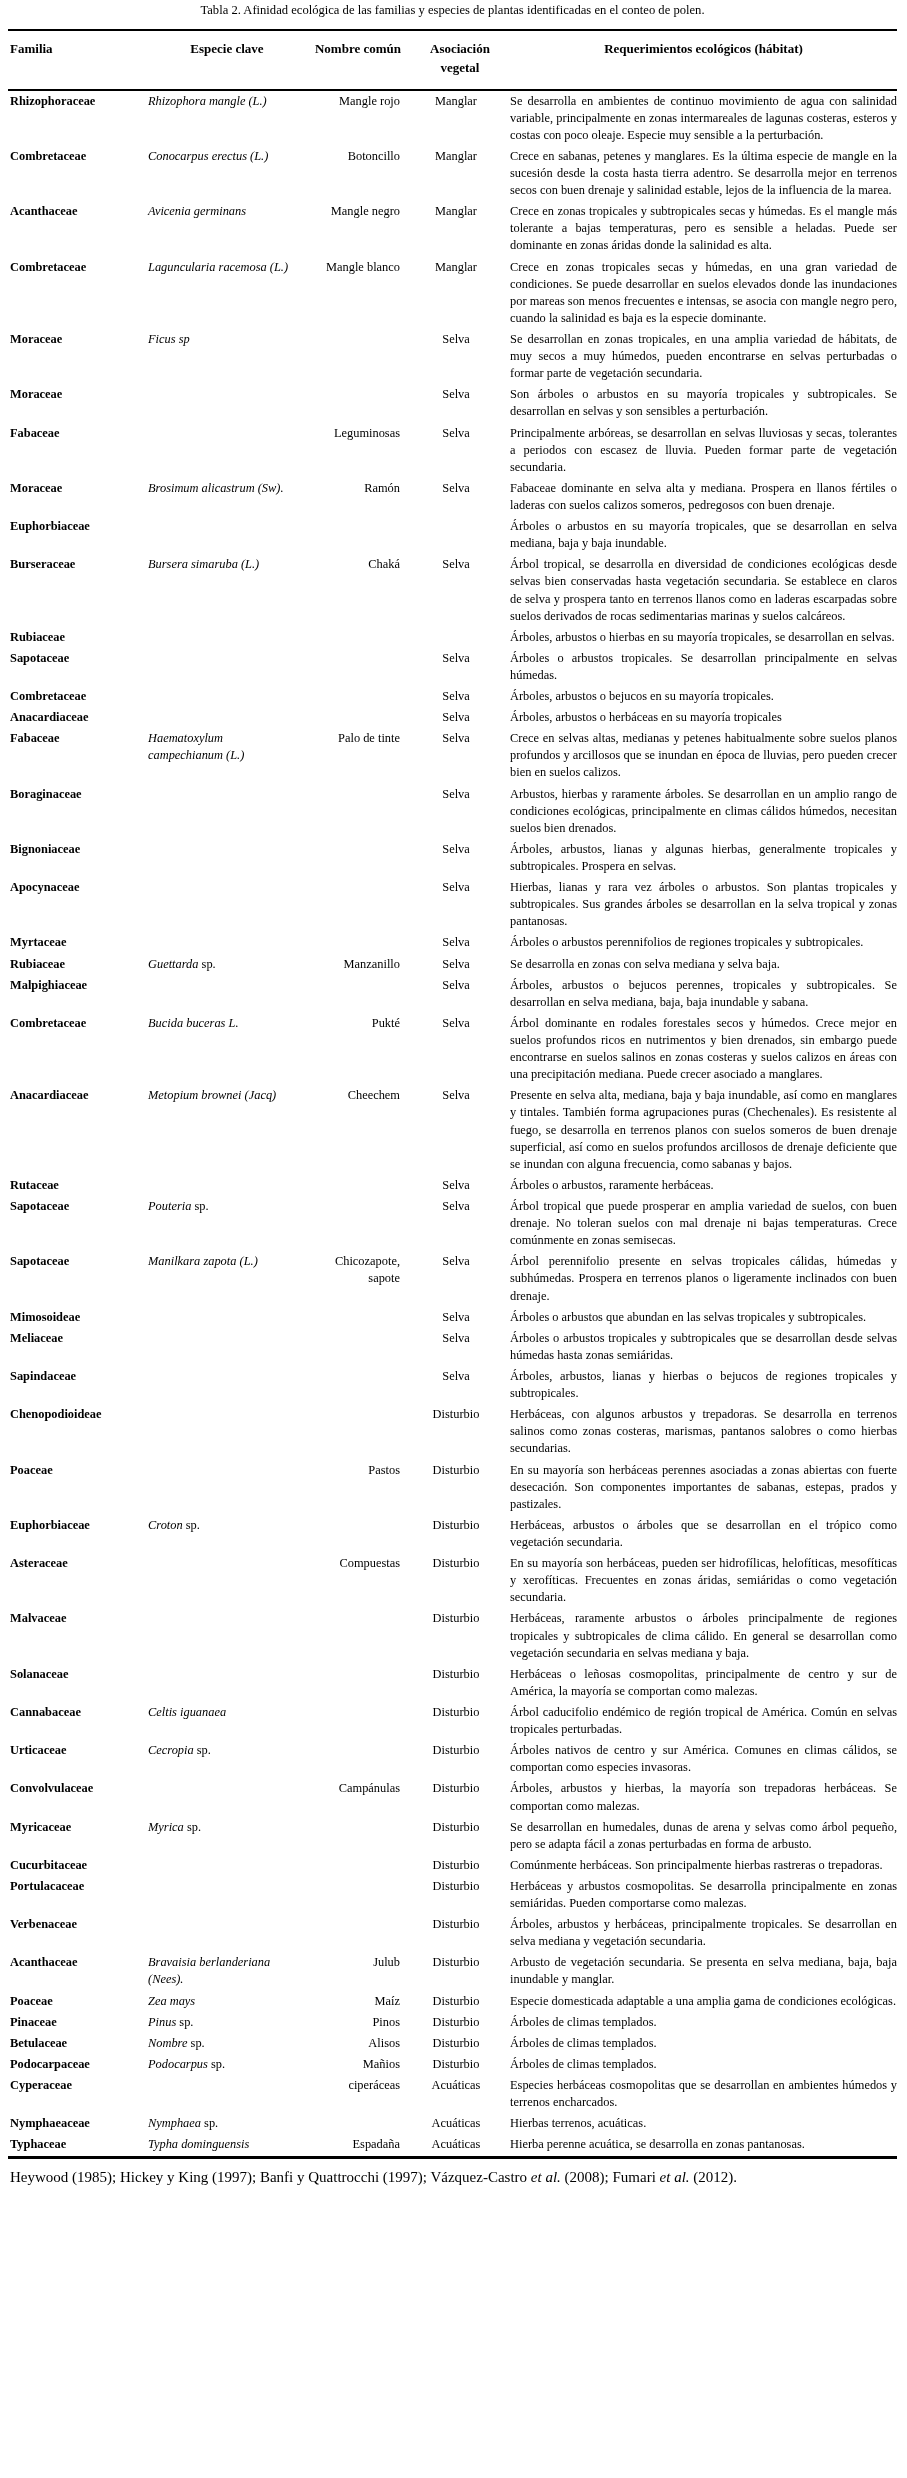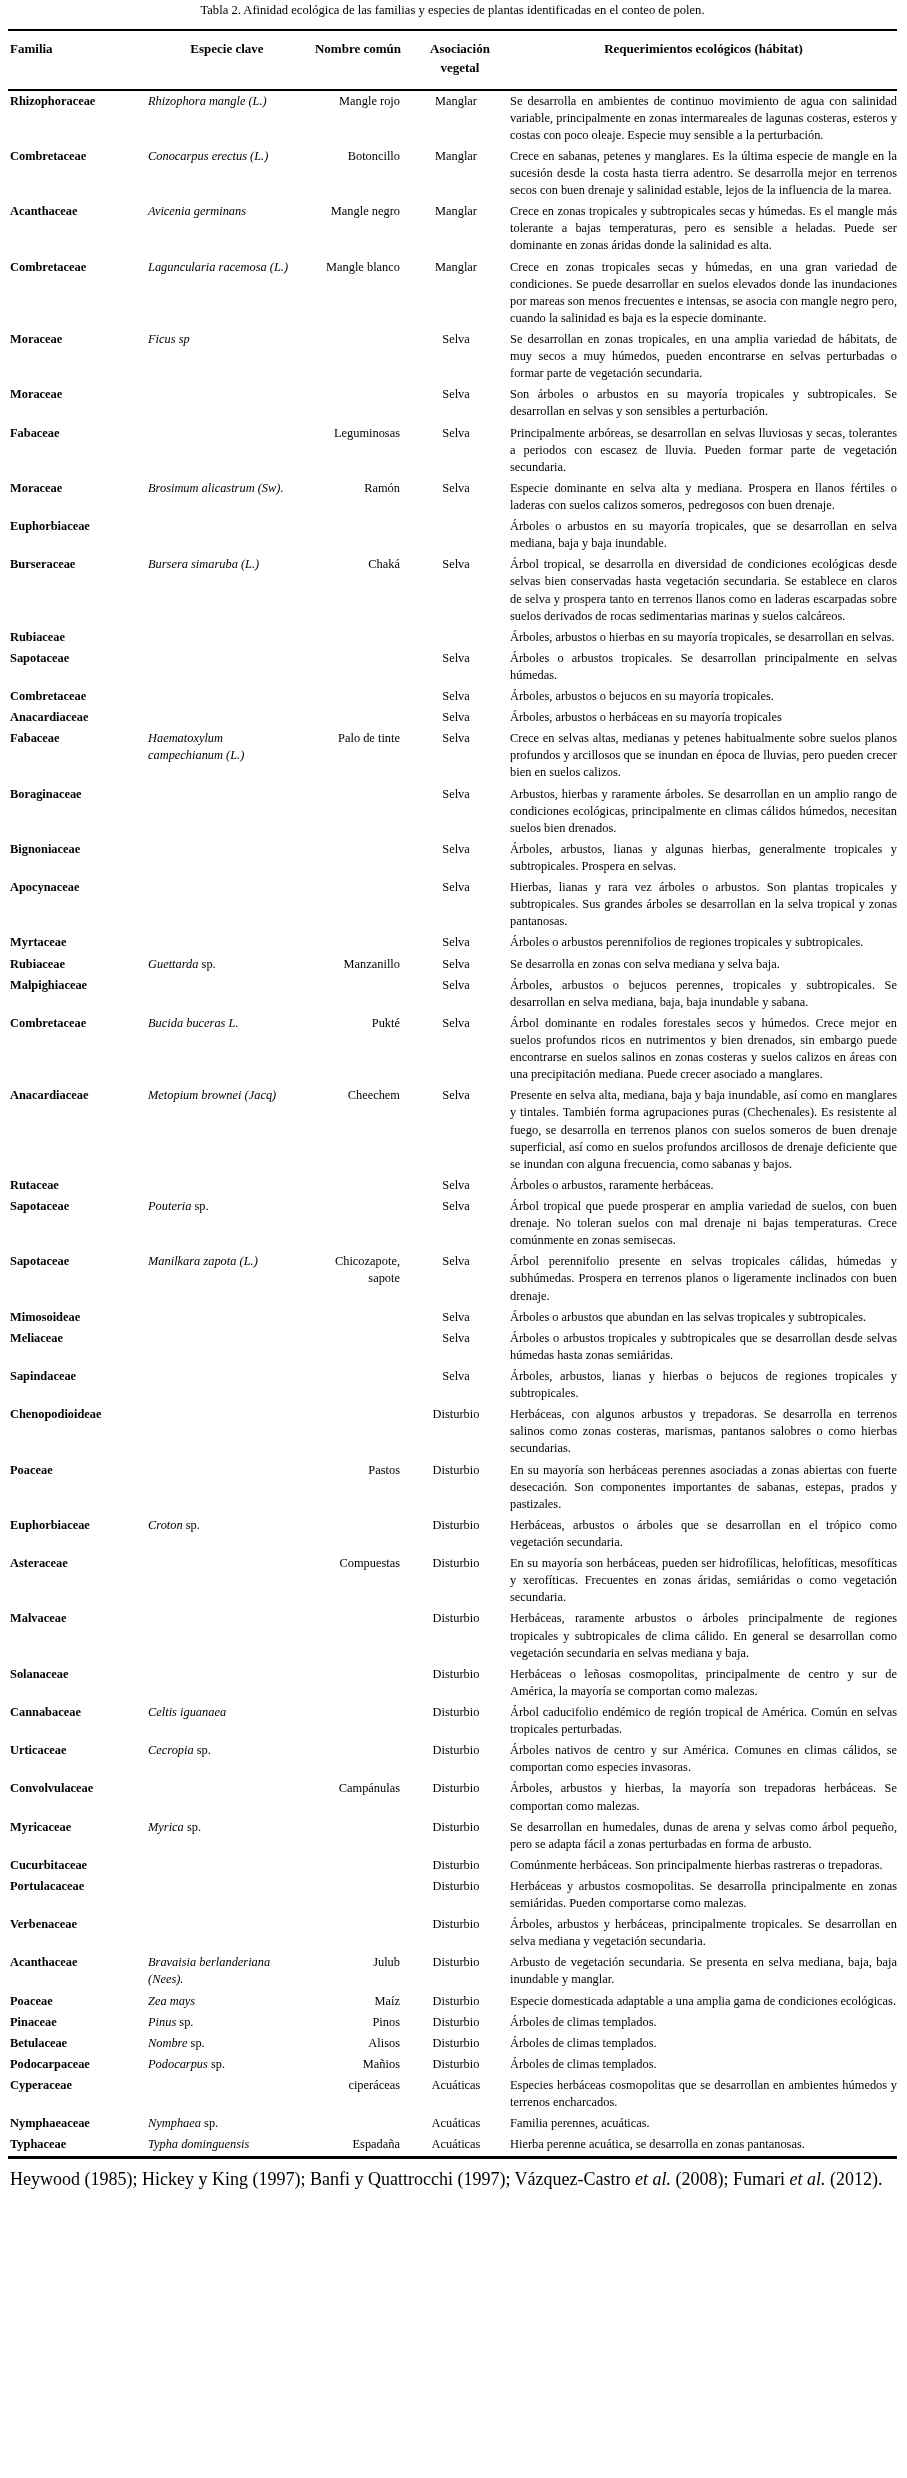--- a/index.html
+++ b/index.html
@@ -44,21 +44,21 @@
     vertical-align: top;
     padding: 1.5px 0 2.5px 0;
   }
   td.t-fam { font-weight: bold; padding-left: 2px; padding-right: 8px; }
   td.t-sp  { padding-right: 14px; }
   td.t-sp i { font-style: italic; }
   td.t-nom { text-align: right; padding-left: 4px; padding-right: 10px; }
   td.t-aso { text-align: center; padding-right: 8px; }
   td.t-req { text-align: justify; }
   .footnote {
-    font-size: 18px;
+    font-size: 15px;
     line-height: 1.3;
     padding: 9px 0 0 2px;
   }
   .footnote i { font-style: italic; }
 </style>
 </head>
 <body>
 
 <div class="page">
 
@@ -136,21 +136,21 @@
     <td class="t-nom">Leguminosas</td>
     <td class="t-aso">Selva</td>
     <td class="t-req">Principalmente arbóreas, se desarrollan en selvas lluviosas y secas, tolerantes a periodos con escasez de lluvia. Pueden formar parte de vegetación secundaria.</td>
   </tr>
 
   <tr>
     <td class="t-fam">Moraceae</td>
     <td class="t-sp"><i>Brosimum alicastrum (Sw).</i><span></span></td>
     <td class="t-nom">Ramón</td>
     <td class="t-aso">Selva</td>
-    <td class="t-req">Especie dominante en selva alta y mediana. Prospera en llanos fértiles o laderas con suelos calizos someros, pedregosos con buen drenaje.</td>
+    <td class="t-req">Fabaceae dominante en selva alta y mediana. Prospera en llanos fértiles o laderas con suelos calizos someros, pedregosos con buen drenaje.</td>
   </tr>
 
   <tr>
     <td class="t-fam">Euphorbiaceae</td>
     <td class="t-sp"><i></i><span></span></td>
     <td class="t-nom"></td>
     <td class="t-aso"></td>
     <td class="t-req">Árboles o arbustos en su mayoría tropicales, que se desarrollan en selva mediana, baja y baja inundable.</td>
   </tr>
 
@@ -465,21 +465,21 @@
     <td class="t-nom">ciperáceas</td>
     <td class="t-aso">Acuáticas</td>
     <td class="t-req">Especies herbáceas cosmopolitas que se desarrollan en ambientes húmedos y terrenos encharcados.</td>
   </tr>
 
   <tr>
     <td class="t-fam">Nymphaeaceae</td>
     <td class="t-sp"><i>Nymphaea</i><span> sp.</span></td>
     <td class="t-nom"></td>
     <td class="t-aso">Acuáticas</td>
-    <td class="t-req">Familia perennes, acuáticas.</td>
+    <td class="t-req">Hierbas terrenos, acuáticas.</td>
   </tr>
 
   <tr>
     <td class="t-fam">Typhaceae</td>
     <td class="t-sp"><i>Typha dominguensis</i><span></span></td>
     <td class="t-nom">Espadaña</td>
     <td class="t-aso">Acuáticas</td>
     <td class="t-req">Hierba perenne acuática, se desarrolla en zonas pantanosas.</td>
   </tr>
 </tbody>

